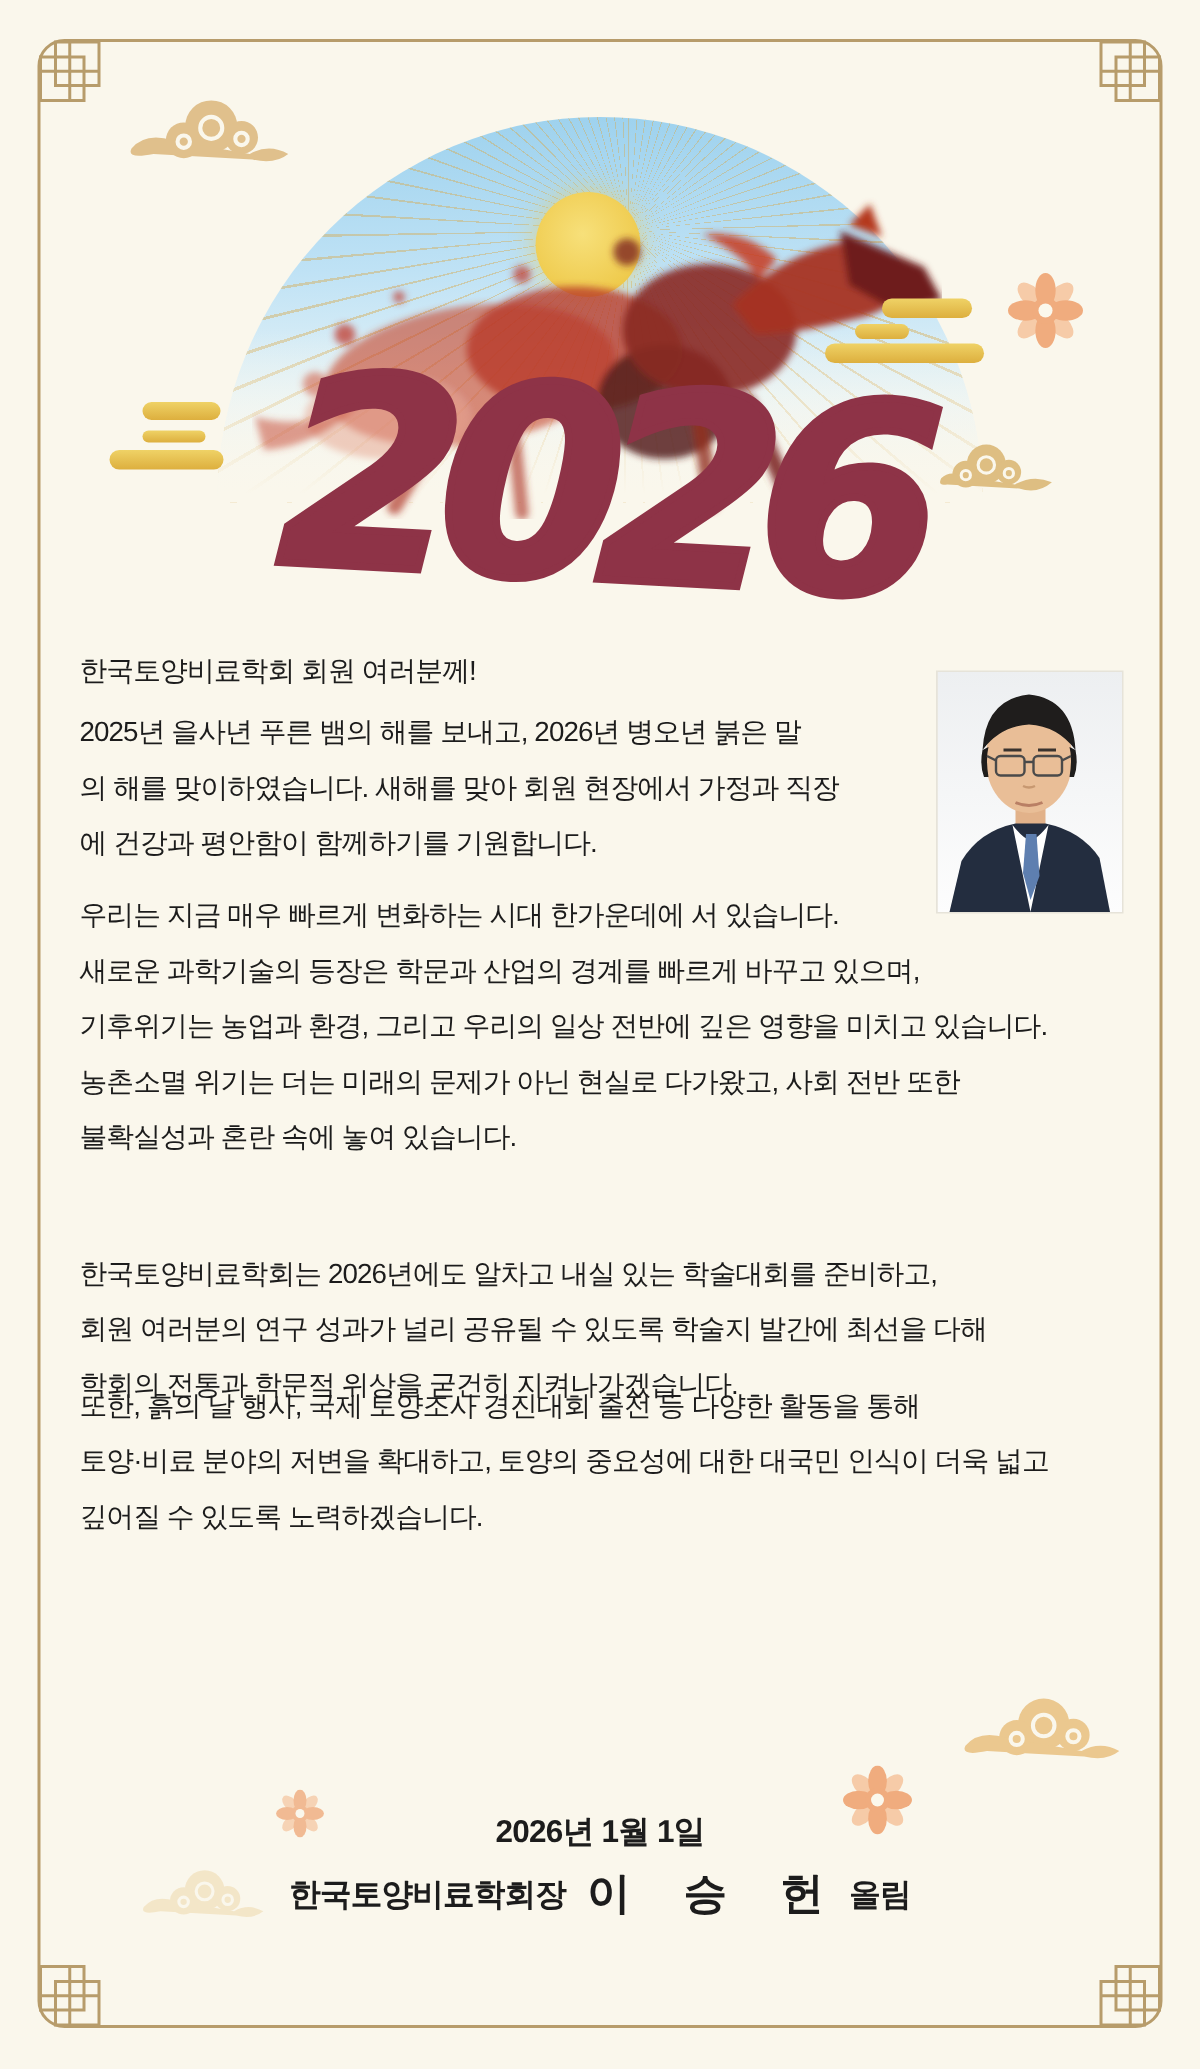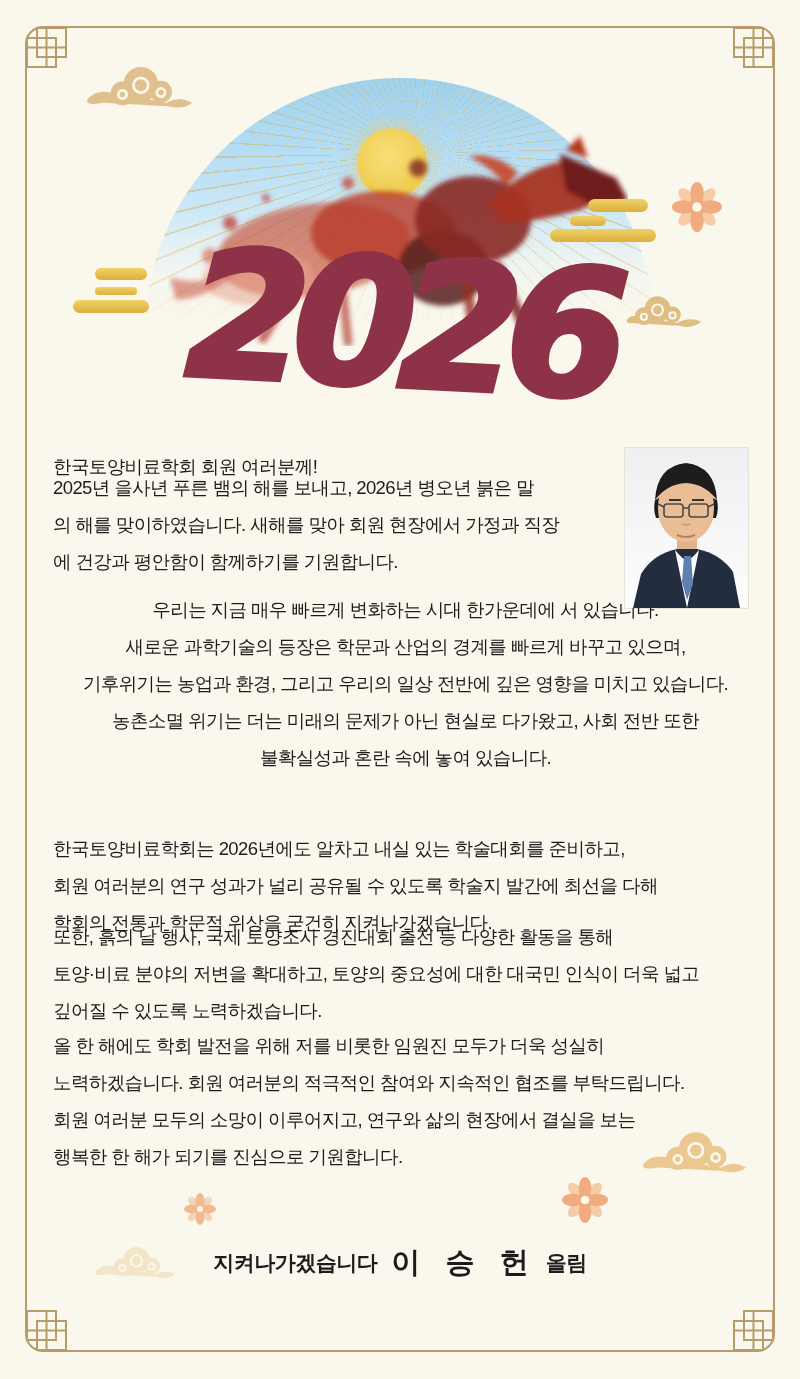--- a/index.html
+++ b/index.html
@@ -57,42 +57,42 @@
   .goldband .bar{
     position:absolute; border-radius:7px;
     background:linear-gradient(180deg,#EFD266,#DDAF3E);
   }
   
   .para{
     position:absolute; left:53px; width:705px;
     font-size:18.5px; line-height:37px; letter-spacing:-0.6px;
     white-space:pre-line; z-index:4;
   }
-  .greeting{top:448px;}
+  .greeting{top:428px;}
   .p1{top:469px;}
-  .p2{top:591px;text-align:center;}
+  .p2{top:591px;}
   .p3{top:786px;margin-top:44px;}
   .p4{top:906px;margin-top:12px;}
   .p5{top:1027px;}
 
   .photo{
     position:absolute; left:625px; top:448px; width:123px; height:160px; z-index:5;
     box-shadow:0 0 0 1px rgba(0,0,0,.08);
   }
 
   .sig-date{
     position:absolute; top:1207px; left:0; width:800px; text-align:center;
     font-size:21px; font-weight:bold; letter-spacing:-0.5px; z-index:4;
   }
   .sig-line{
     position:absolute; top:1243px; left:0; width:800px; text-align:center;
     font-size:21px; font-weight:bold; letter-spacing:-0.5px; z-index:4;
   }
   .sig-line .name{
-    font-family:Liberation Serif, serif; font-size:29px; font-weight:600;
+    font-family:Liberation Mono, monospace; font-size:29px; font-weight:600;
     letter-spacing:9px; margin:0 8px 0 14px; vertical-align:-2px;
   }
 </style>
 </head>
 <body>
 
 <div class="page">
 
   <div class="frame"></div>
 
@@ -321,22 +321,19 @@
 새로운 과학기술의 등장은 학문과 산업의 경계를 빠르게 바꾸고 있으며,
 기후위기는 농업과 환경, 그리고 우리의 일상 전반에 깊은 영향을 미치고 있습니다.
 농촌소멸 위기는 더는 미래의 문제가 아닌 현실로 다가왔고, 사회 전반 또한
 불확실성과 혼란 속에 놓여 있습니다.</div>
   <div class="para p3">한국토양비료학회는 2026년에도 알차고 내실 있는 학술대회를 준비하고,
 회원 여러분의 연구 성과가 널리 공유될 수 있도록 학술지 발간에 최선을 다해
 학회의 전통과 학문적 위상을 굳건히 지켜나가겠습니다.</div>
   <div class="para p4">또한, 흙의 날 행사, 국제 토양조사 경진대회 출전 등 다양한 활동을 통해
 토양·비료 분야의 저변을 확대하고, 토양의 중요성에 대한 대국민 인식이 더욱 넓고
 깊어질 수 있도록 노력하겠습니다.</div>
-  <div class="para p5">올 한 해에도 학회 발전을 위해 저를 비롯한 임원진 모두가 더욱 성실히
-노력하겠습니다. 회원 여러분의 적극적인 참여와 지속적인 협조를 부탁드립니다.
-회원 여러분 모두의 소망이 이루어지고, 연구와 삶의 현장에서 결실을 보는
-행복한 한 해가 되기를 진심으로 기원합니다.</div>
-
+
+  <div class="sig-date">2026년 1월 1일</div>
   <div class="sig-line">
-    <span>지켜나가겠습니다</span><span class="name">이 승 헌</span><span>올림</span>
+    <span>한국토양비료학회장</span><span class="name">이 승 헌</span><span>올림</span>
   </div>
 
 </div>
 
 </body></html>

